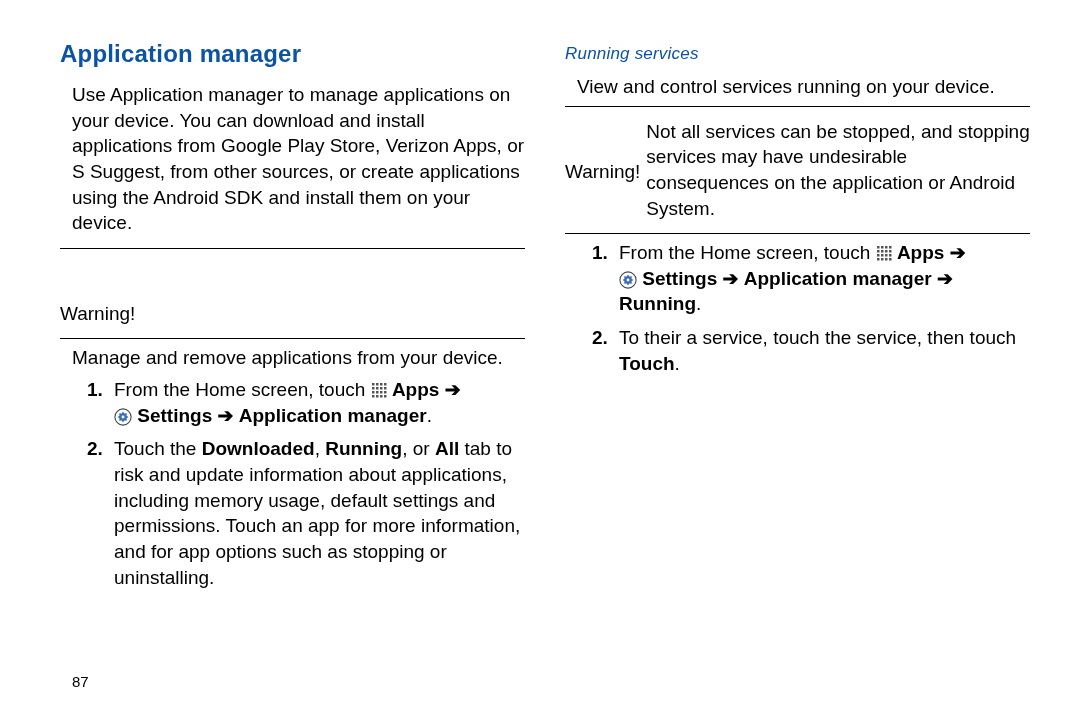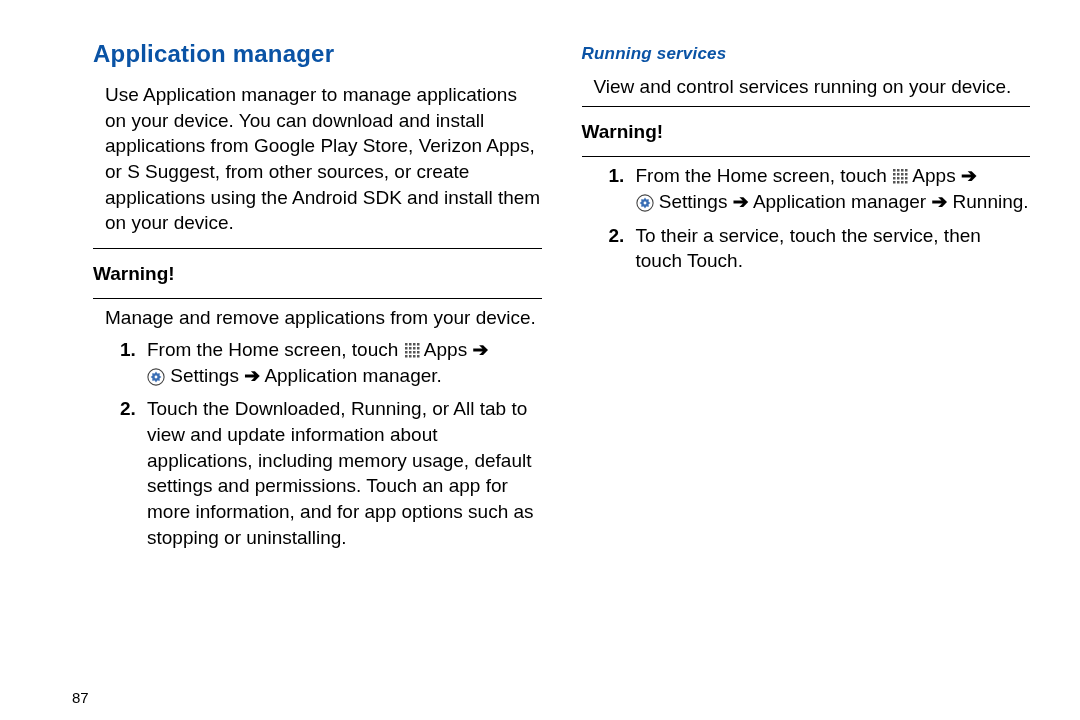--- a/index.html
+++ b/index.html
@@ -6,41 +6,41 @@
     margin: 0;
     padding: 0;
     width: 1080px;
     height: 720px;
     background: #fff;
     font-family: Arial, Helvetica, sans-serif;
     color: #000;
   }
   .page {
     display: flex;
-    padding: 40px 50px 20px 93px;
+    padding: 40px 50px 20px 60px;
     gap: 40px;
     box-sizing: border-box;
     width: 100%;
     height: 100%;
     position: relative;
   }
   .col {
     flex: 1;
     min-width: 0;
   }
   h1 {
     font-size: 24px;
     font-weight: 900;
     color: #0a53a5;
     margin: 0 0 14px 0;
     letter-spacing: 0.2px;
   }
   h2 {
     font-size: 17px;
-    font-weight: 700;
+    font-weight: 400;
     font-style: italic;
     color: #0a53a5;
     margin: 16px 0 10px 0;
     letter-spacing: 0.2px;
   }
   p, li, .warning {
     font-size: 19px;
     line-height: 1.35;
   }
   p.intro {
@@ -53,58 +53,59 @@
     border: none;
     border-top: 1.5px solid #000;
     margin: 6px 0;
   }
   .warning {
     display: flex;
     gap: 6px;
     padding: 6px 0 6px 0;
   }
   .warning .label {
-    font-weight: bold;
+    font-weight: normal;
     white-space: nowrap;
+    margin-top: 40px;
   }
   .warning .body {
     flex: 1;
   }
   ol {
     margin: 4px 0 0 0;
     padding-left: 48px;
   }
   ol li {
     margin: 0 0 8px 0;
     padding-left: 6px;
   }
   ol li::marker {
     font-weight: bold;
   }
-  .b { font-weight: normal; }
+  .b { font-weight: bold; }
   .apps-icon {
     width: 16px;
     height: 16px;
     display: inline-block;
     vertical-align: -2px;
   }
   .apps-icon svg { display:block; }
   .settings-icon {
     width: 18px;
     height: 18px;
     display:inline-block;
     vertical-align:-4px;
   }
   .settings-icon svg { display:block; }
   .arrow {
     font-weight: bold;
   }
   .pagenum {
     position: absolute;
-    bottom: 14px;
+    bottom: 30px;
     left: 72px;
     font-size: 15px;
   }
 </style>
 </head>
 <body>
 
 <div class="page">
 
   <div class="col">
@@ -153,32 +154,33 @@
               <path d="M0,-6 L1.4,-4 L4.2,-4.2 L4,-1.4 L6,0 L4,1.4 L4.2,4.2 L1.4,4 L0,6 L-1.4,4 L-4.2,4.2 L-4,1.4 L-6,0 L-4,-1.4 L-4.2,-4.2 L-1.4,-4 Z" fill="#3b6fb5"></path>
               <circle cx="0" cy="0" r="1.6" fill="#fff"></circle>
             </g>
           </svg>
         </span>
         <span class="b">Settings</span>
         <span class="b arrow">➔</span>
         <span class="b">Application manager</span><span>.</span>
       </li>
       <li>
-        <span>Touch the </span><span class="b">Downloaded</span><span>, </span><span class="b">Running</span><span>, or </span><span class="b">All</span><span> tab to view and update information about applications, including memory usage, default settings and permissions. Touch an app for more information, and for app options such as stopping or uninstalling.</span>
+        <span>Touch the </span><span class="b">Downloaded</span><span>, </span><span class="b">Running</span><span>, or </span><span class="b">All</span><span> tab to risk and update information about applications, including memory usage, default settings and permissions. Touch an app for more information, and for app options such as stopping or uninstalling.</span>
       </li>
     </ol>
   </div>
 
   <div class="col">
     <h2 style="margin-top:4px;">Running services</h2>
     <p class="subintro">View and control services running on your device.</p>
 
     <hr class="rule">
     <div class="warning">
       <span class="label">Warning!</span>
+      <span class="body">Not all services can be stopped, and stopping services may have undesirable consequences on the application or Android System.</span>
     </div>
     <hr class="rule">
 
     <ol>
       <li>
         <span>From the Home screen, touch </span>
         <span class="apps-icon">
           <svg viewBox="0 0 16 16">
             <g fill="#555">
               <rect x="1" y="1" width="2.5" height="2.5"></rect>

